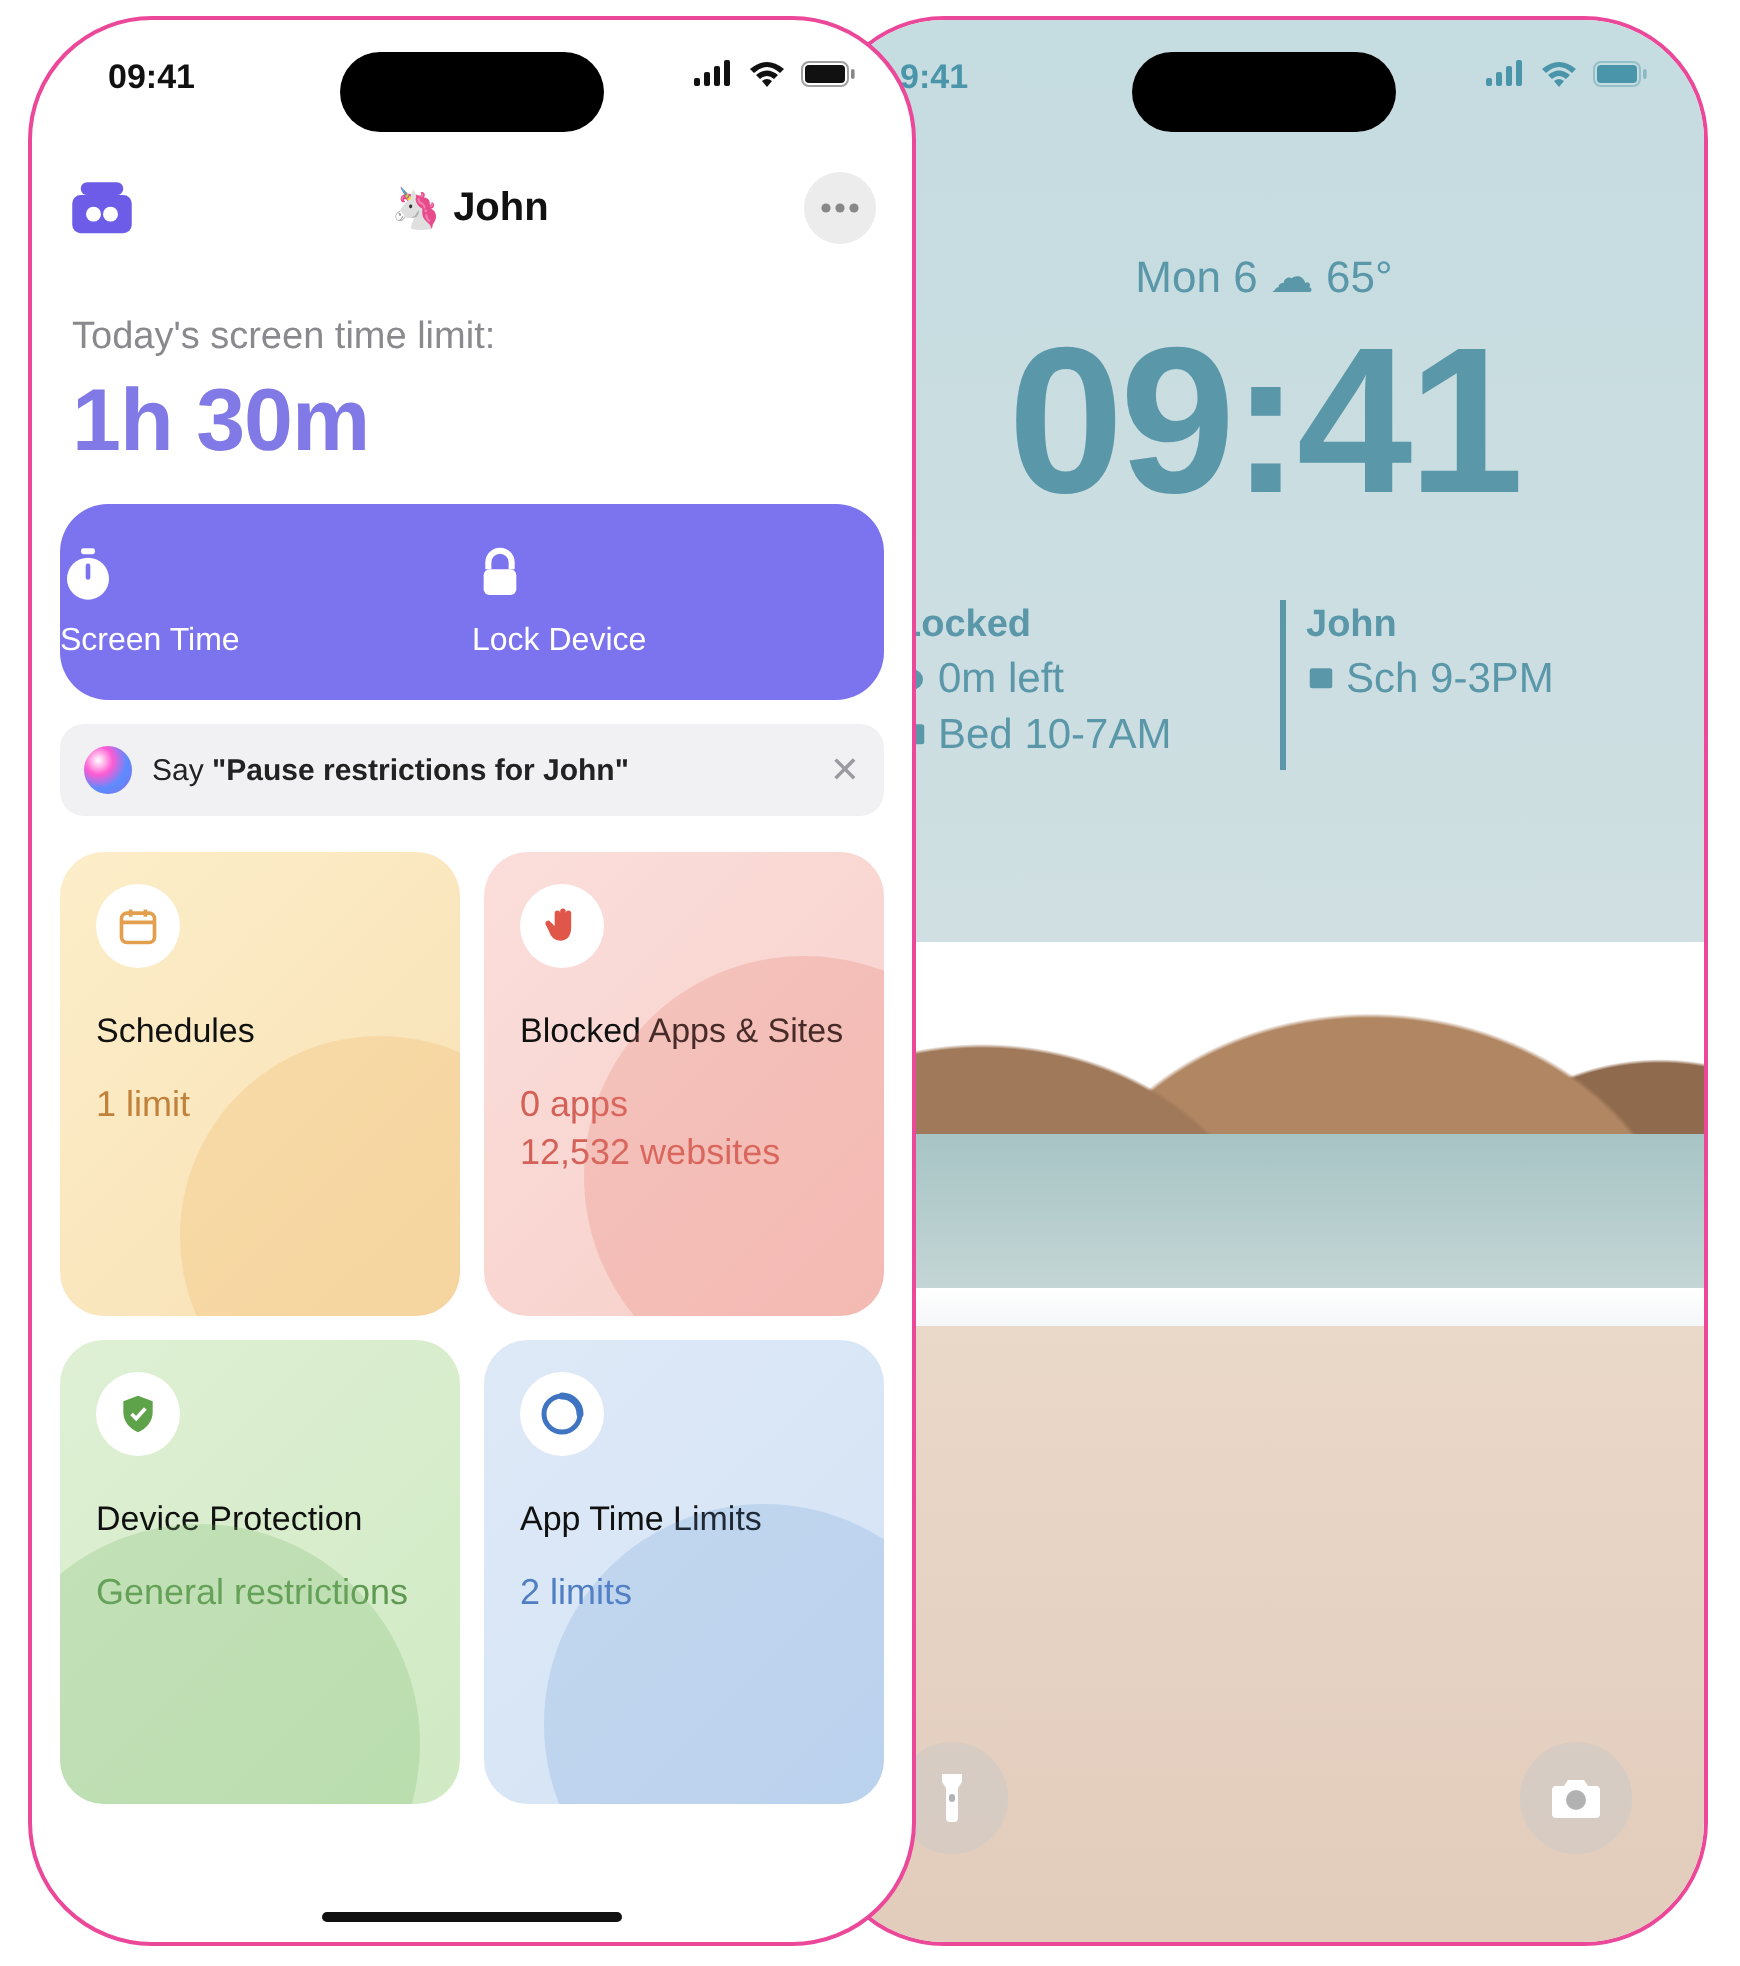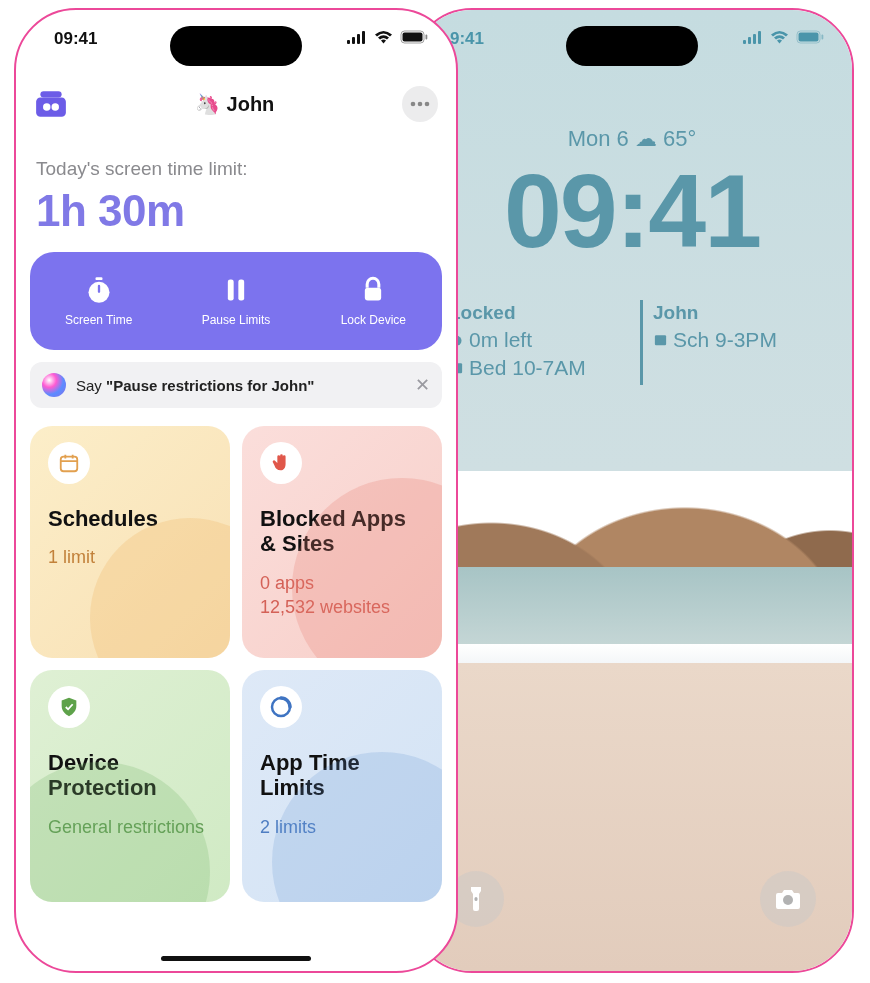--- a/index.html
+++ b/index.html
@@ -103,24 +103,24 @@
       border-radius: 24px;
       height: 98px;
       display: flex;
       color: #fff;
       margin-bottom: 12px;
     }
     .action {
       flex:1;
       display:flex;
       flex-direction:column;
-      align-items:center;
+      align-items:flex-start;
       justify-content:center;
       gap:6px;
-      font-size: 12px;
+      font-size: 16px;
       font-weight: 500;
     }
     .action svg { width:28px; height:28px; }
 
     .siri-hint {
       background:#f1f1f3;
       border-radius: 12px;
       height: 46px;
       display:flex;
       align-items:center;
@@ -146,21 +146,21 @@
       height: 232px;
       padding: 16px 18px;
       position:relative;
       overflow:hidden;
     }
     .card .icon-badge {
       width:42px;height:42px;background:#fff;border-radius:50%;
       display:flex;align-items:center;justify-content:center;
       margin-bottom:22px;
     }
-    .card h3 {font-size:22px;font-weight:700;color:#111;line-height:1.15;margin-bottom:14px;}
+    .card h3 {font-size:17px;font-weight:400;color:#111;line-height:1.15;margin-bottom:14px;}
     .card .meta {font-size:18px;line-height:1.35;}
     .c-sched { background: linear-gradient(135deg,#fceec9,#f8e0b4); }
     .c-sched .deco{position:absolute;right:-60px;bottom:-60px;width:200px;height:200px;border-radius:50%;background:rgba(242,193,120,.35);}
     .c-sched .meta{color:#c2813a;}
     .c-sched .icon-badge{color:#e2a04f;}
     .c-block { background: linear-gradient(135deg,#fbdedb,#f7cfc9); }
     .c-block .deco{position:absolute;right:-70px;bottom:-40px;width:220px;height:220px;border-radius:50%;background:rgba(233,122,113,.25);}
     .c-block .meta{color:#d46157;}
     .c-block .icon-badge{color:#e0574a;}
     .c-prot { background: linear-gradient(135deg,#dff0d4,#d0eac4); }
@@ -283,27 +283,20 @@
       <div class="action">
         <span><svg viewBox="0 0 24 24" fill="currentColor">
               <rect x="9" y="1" width="6" height="2.5" rx="1"></rect>
               <circle cx="12" cy="14" r="9"></circle>
               <rect x="11" y="7.5" width="2" height="7" rx="1" fill="#7c73ee"></rect>
             </svg></span>
         <span>Screen Time</span>
       </div>
       <div class="action">
         <span><svg viewBox="0 0 24 24" fill="currentColor">
-              <rect x="5" y="3" width="5" height="18" rx="2"></rect>
-              <rect x="14" y="3" width="5" height="18" rx="2"></rect>
-            </svg></span>
-        <span>Pause Limits</span>
-      </div>
-      <div class="action">
-        <span><svg viewBox="0 0 24 24" fill="currentColor">
               <path d="M7 10V7a5 5 0 0110 0v3" stroke="currentColor" stroke-width="2.6" fill="none"></path>
               <rect x="5" y="10" width="14" height="11" rx="2.5"></rect>
             </svg></span>
         <span>Lock Device</span>
       </div>
     </div>
 
     <div class="siri-hint">
       <div class="siri-orb"></div>
       <div class="siri-text">

